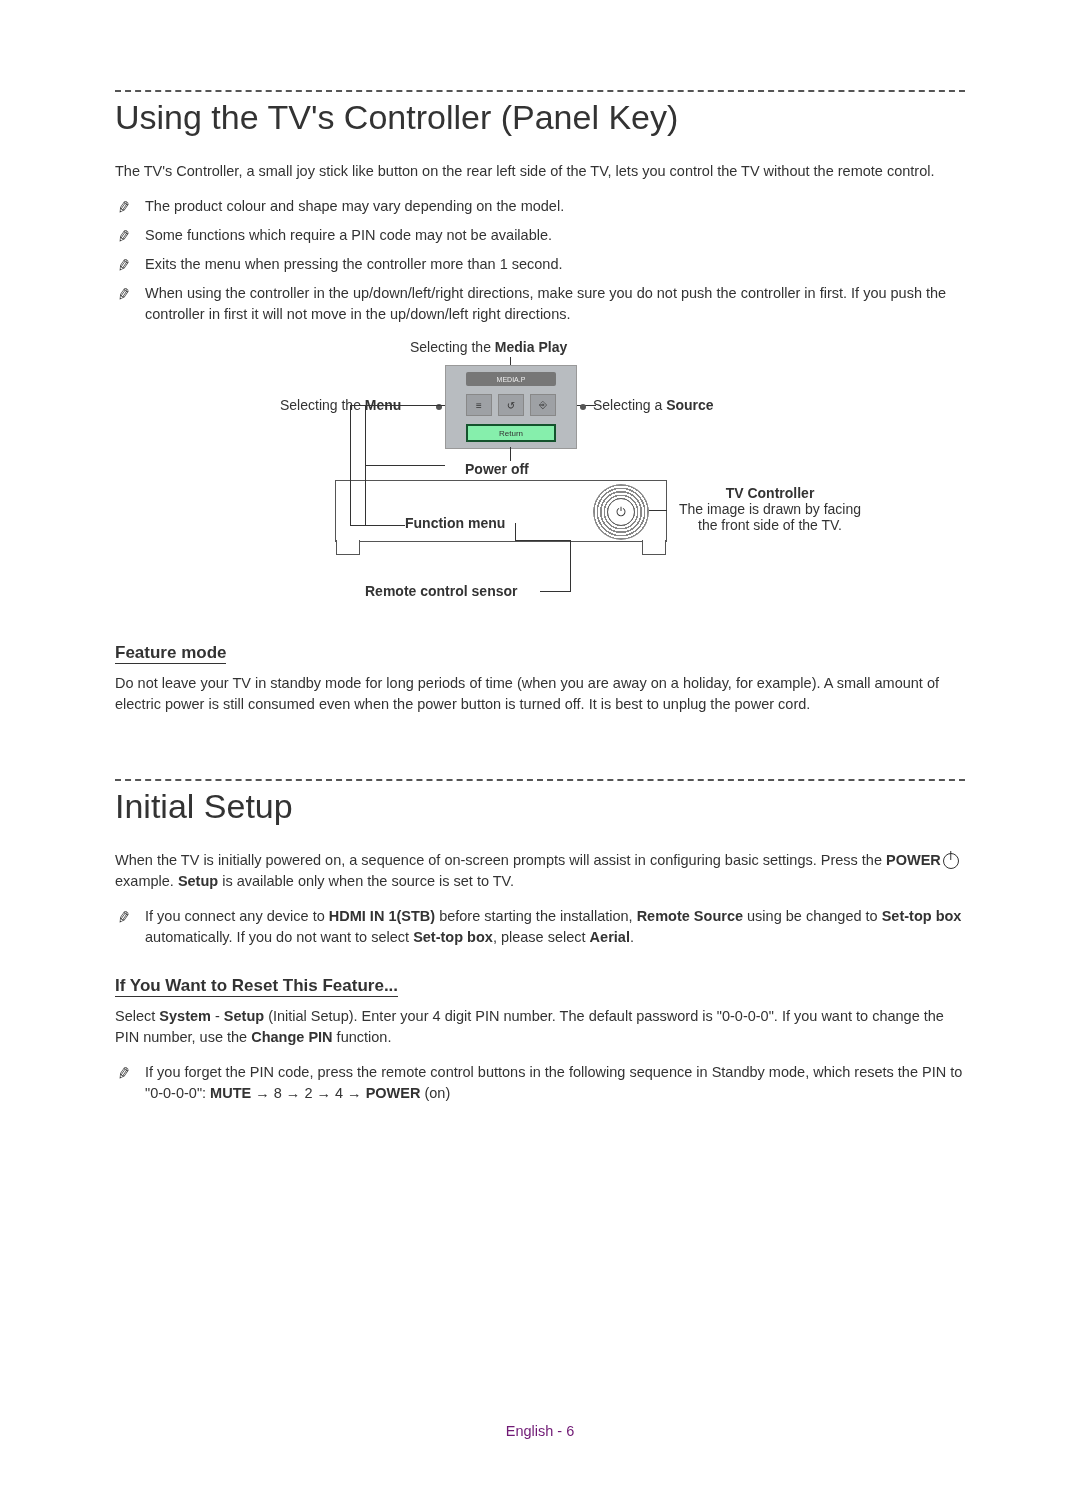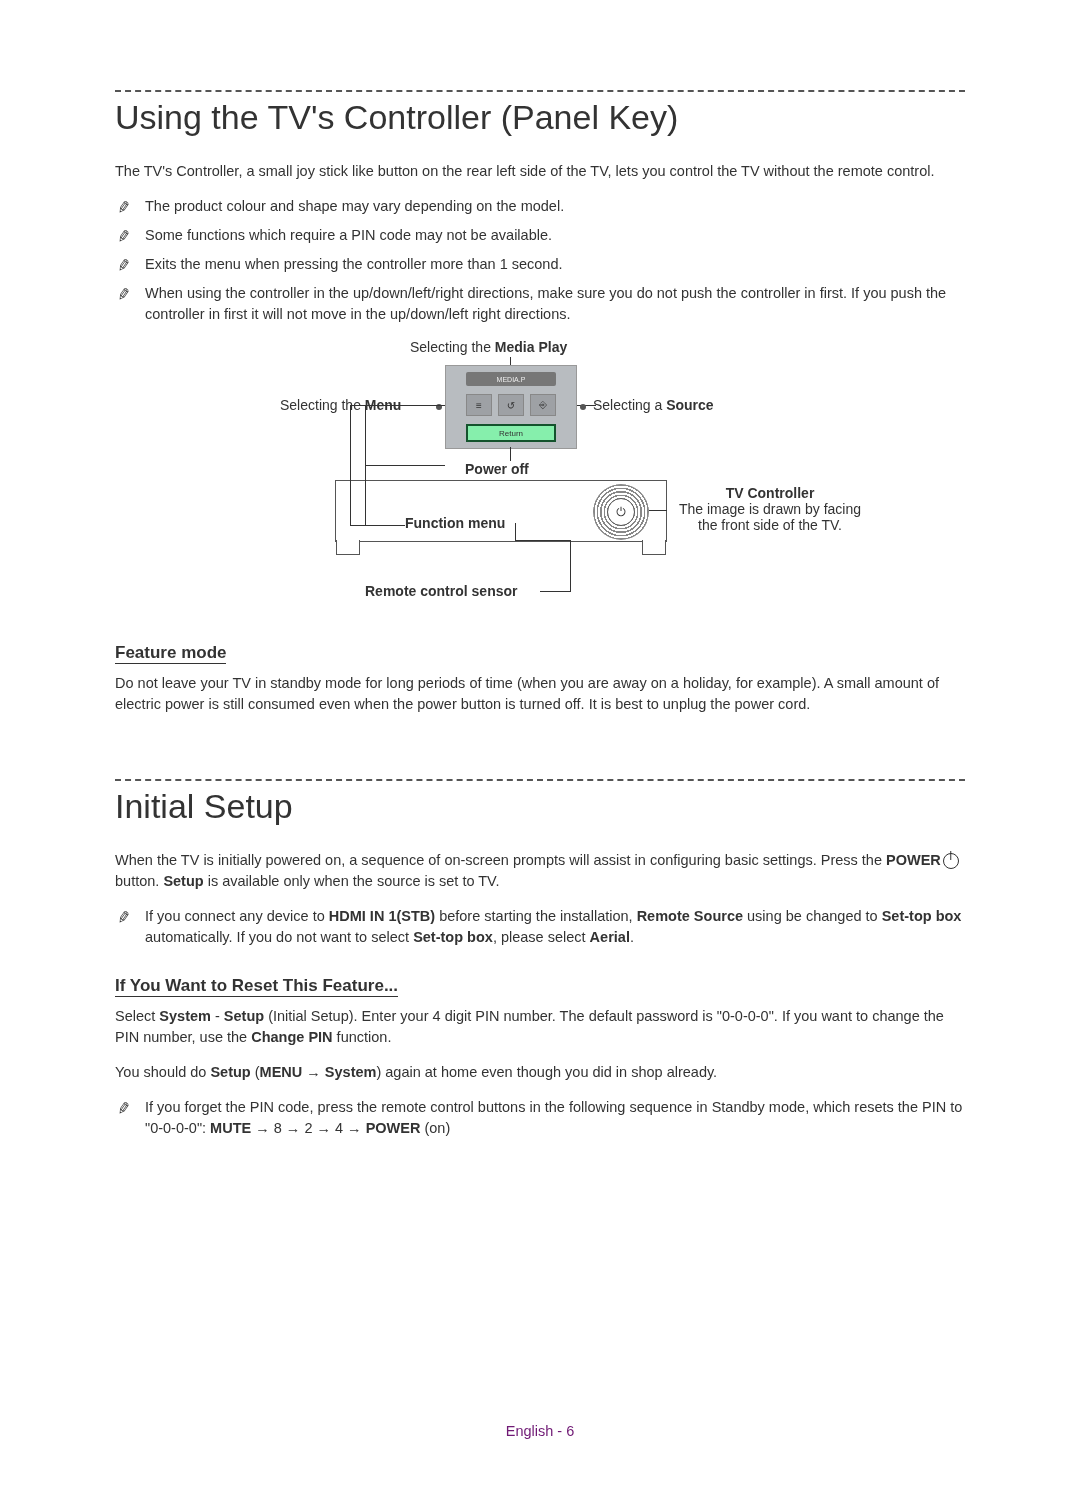--- a/index.html
+++ b/index.html
@@ -229,40 +229,37 @@
     <span>Feature mode</span>
   </div>
   <p class="body">Do not leave your TV in standby mode for long periods of time (when you are away on a holiday, for example). A small amount of electric power is still consumed even when the power button is turned off. It is best to unplug the power cord.</p>
 
   <div class="section-gap"></div>
 
   <hr class="dashed-rule">
   <h1>Initial Setup</h1>
 
   <p class="body">
-    <span>When the TV is initially powered on, a sequence of on-screen prompts will assist in configuring basic settings. Press the </span><b>POWER</b><span class="power-icon"></span><span> button. </span><b>Setup</b><span> is available only when the source is set to TV.</span>
+    <span>When the TV is initially powered on, a sequence of on-screen prompts will assist in configuring basic settings. Press the </span><b>POWER</b><span class="power-icon"></span><span> example. </span><b>Setup</b><span> is available only when the source is set to TV.</span>
   </p>
 
   <ul class="note-list">
     <li>
       <span>If you connect any device to </span><b>HDMI IN 1(STB)</b><span> before starting the installation, </span><b>Remote Source</b><span> using be changed to </span><b>Set-top box</b><span> automatically. If you do not want to select </span><b>Set-top box</b><span>, please select </span><b>Aerial</b><span>.</span>
     </li>
   </ul>
 
   <div class="sub-underline">
     <span>If You Want to Reset This Feature...</span>
   </div>
 
   <p class="body">
     <span>Select </span><b>System</b><span> - </span><b>Setup</b><span> (Initial Setup). Enter your 4 digit PIN number. The default password is "0-0-0-0". If you want to change the PIN number, use the </span><b>Change PIN</b><span> function.</span>
   </p>
 
-  <p class="body">
-    <span>You should do </span><b>Setup</b><span> (</span><b>MENU</b><span class="arrow"> → </span><b>System</b><span>)</span><span> again at home even though you did in shop already.</span>
-  </p>
 
   <ul class="note-list">
     <li>
       <span>If you forget the PIN code, press the remote control buttons in the following sequence in Standby mode, which resets the PIN to "0-0-0-0": </span><b>MUTE</b><span class="arrow"> → 8 → 2 → 4 → </span><b>POWER</b><span> (on)</span>
     </li>
   </ul>
 
   <div class="footer">English - 6</div>
 
 </div>

